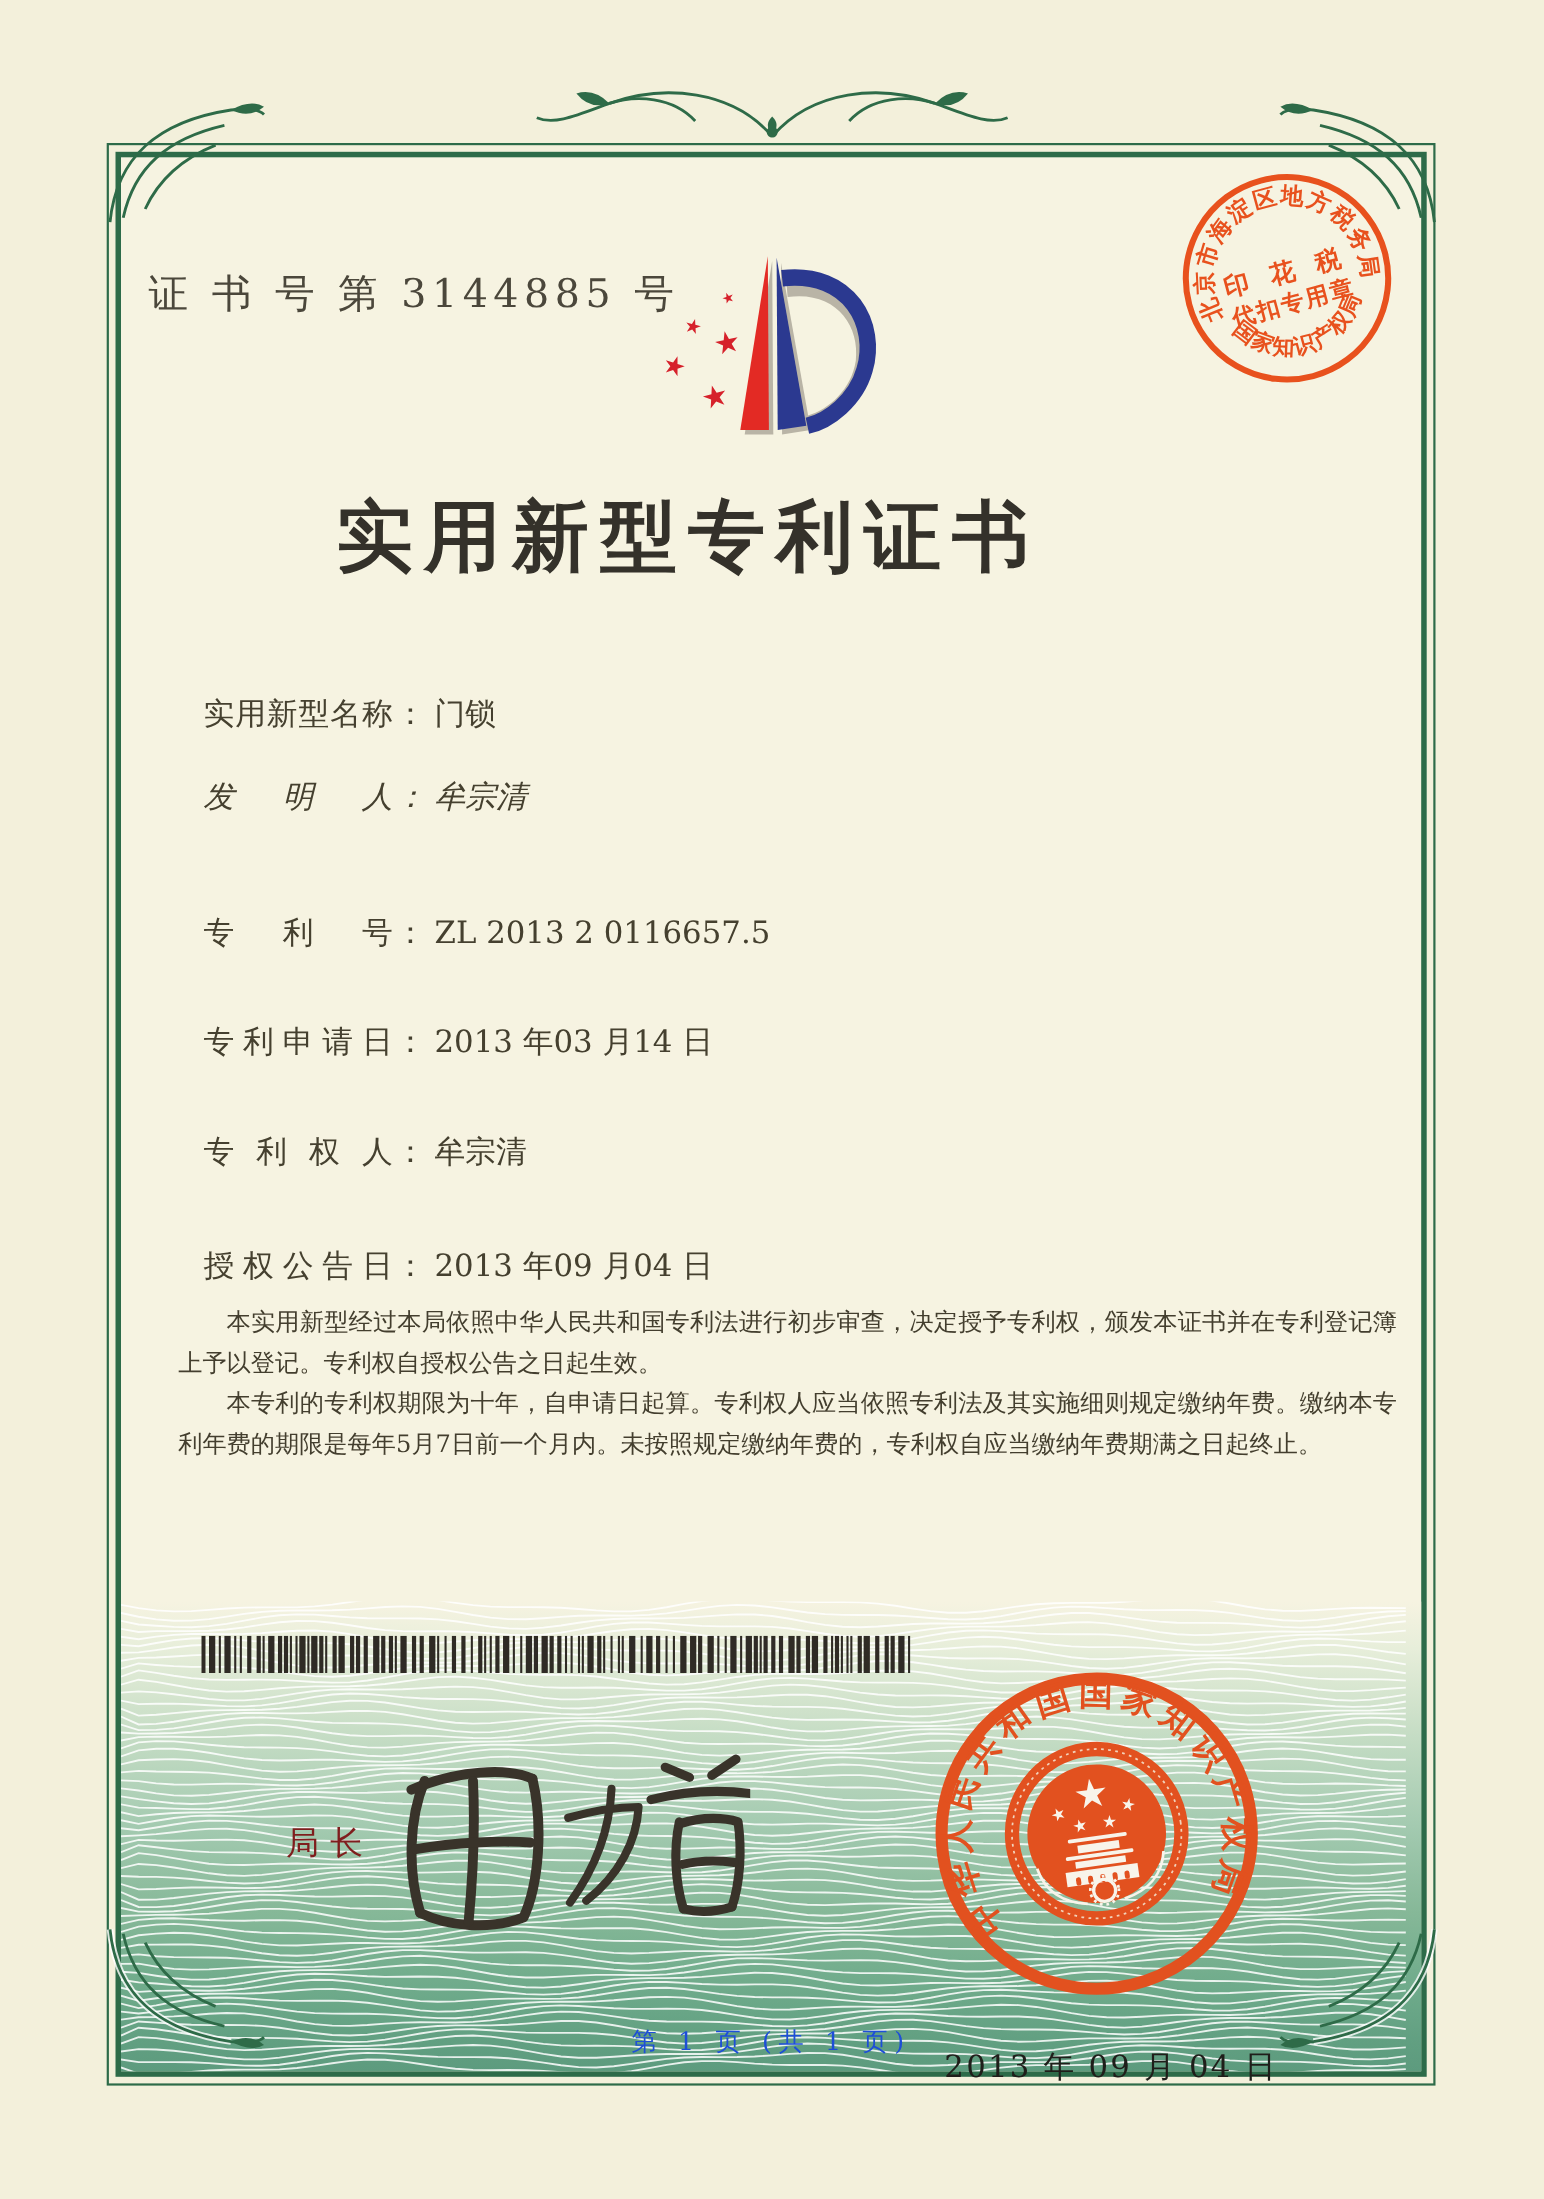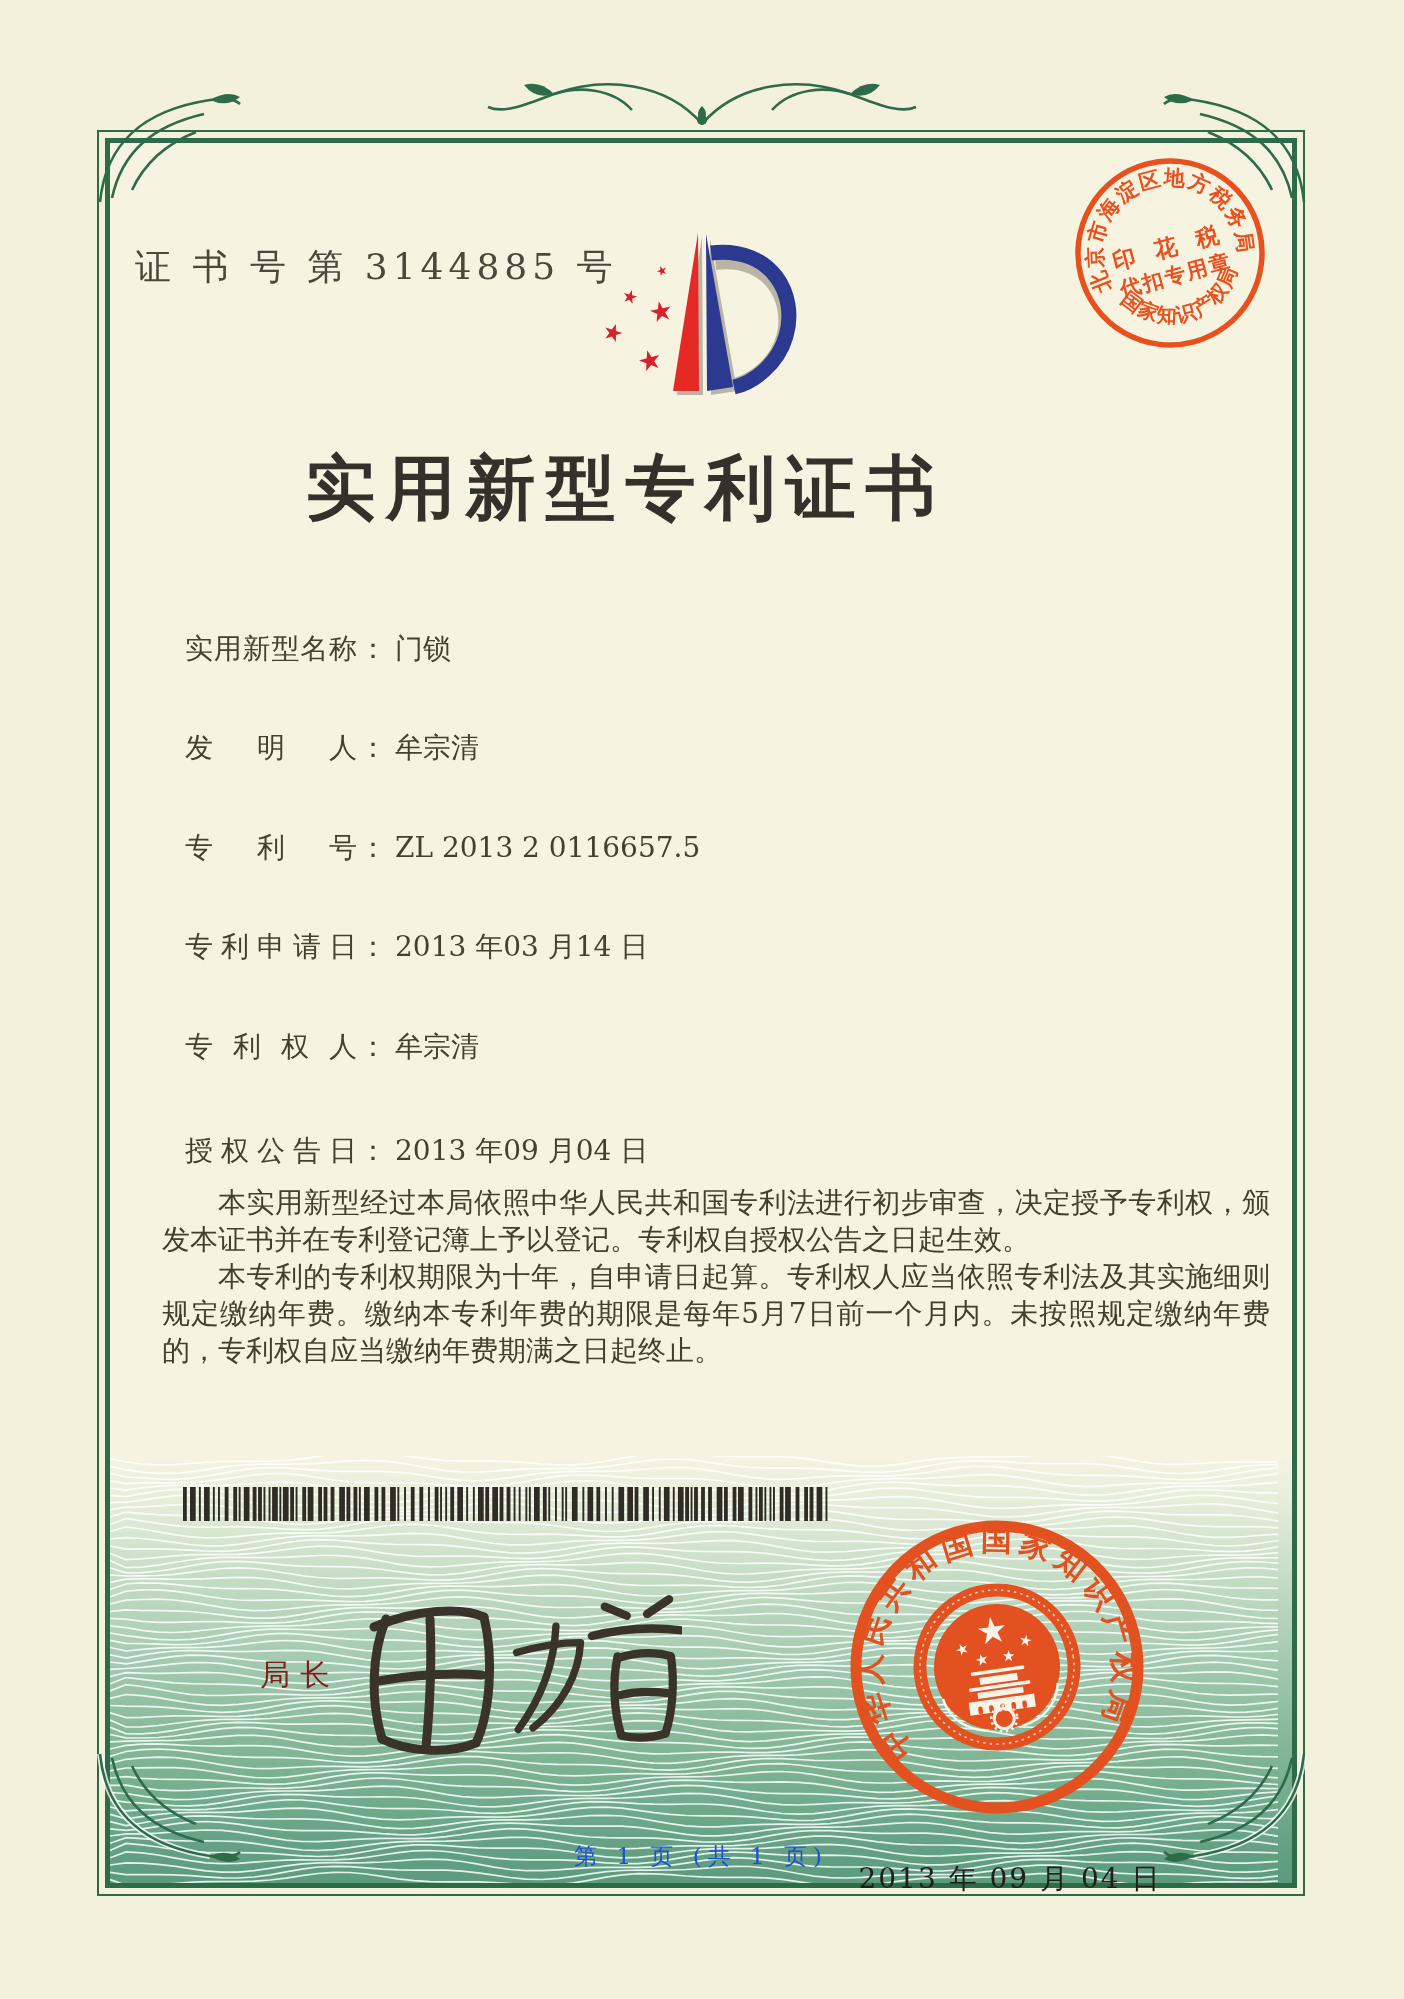--- a/index.html
+++ b/index.html
@@ -13,23 +13,23 @@
   .frame-outer{left:97px;top:130px;width:1208px;height:1766px;border:2px solid #2d6b49;box-sizing:border-box;}
   .frame-inner{left:105px;top:138px;width:1192px;height:1750px;border:5px solid #2d6b49;box-sizing:border-box;background:#f6f3e1;}
   
   .cert-no{left:135px;top:243px;font-size:36px;letter-spacing:5px;color:#4b473b;}
   .title{left:110px;top:442px;width:951px;text-align:center;font-size:70px;font-weight:700;
          letter-spacing:10px;color:#34312a;margin-left:40px;}
   
   .field{left:185px;font-size:28px;color:#45402f;white-space:nowrap;}
   .field .lbl{display:inline-block;width:172px;text-align:justify;text-align-last:justify;vertical-align:bottom;}
   .field .colon{margin:0 8px 0 2px;}
-  .f0{top:630px;} .f1{top:729px;} .f2{top:829px;} .f3{top:928px;} .f4{top:1028px;} .f5{top:1132px;}
-  
-  .paras{left:162px;top:1184px;width:1108px;font-size:28px;line-height:37px;
+  .f0{top:630px;} .f1{top:706px;font-style:italic;} .f2{top:829px;} .f3{top:928px;} .f4{top:1028px;} .f5{top:1132px;}
+  
+  .paras{left:162px;top:1184px;width:1108px;font-size:22px;line-height:37px;
          text-align:justify;color:#433e2e;}
   .paras p{margin:0;text-indent:2em;}
   
   .barcode{left:183px;top:1487px;width:648px;height:34px;z-index:3;}
   
   .waveband{left:110px;top:1456px;width:1182px;height:427px;z-index:1;
     background:linear-gradient(180deg,#f6f3e1 0%,#e7eeda 10%,#c6ddc5 28%,#a3cab0 48%,#86b898 66%,#6fab8b 82%,#619f81 94%,#5d9b7e 100%);}
   .waveband svg{position:absolute;left:0;top:0;}
   
   .director{left:260px;top:1655px;font-size:30px;letter-spacing:10px;color:#7f1d1d;z-index:4;

